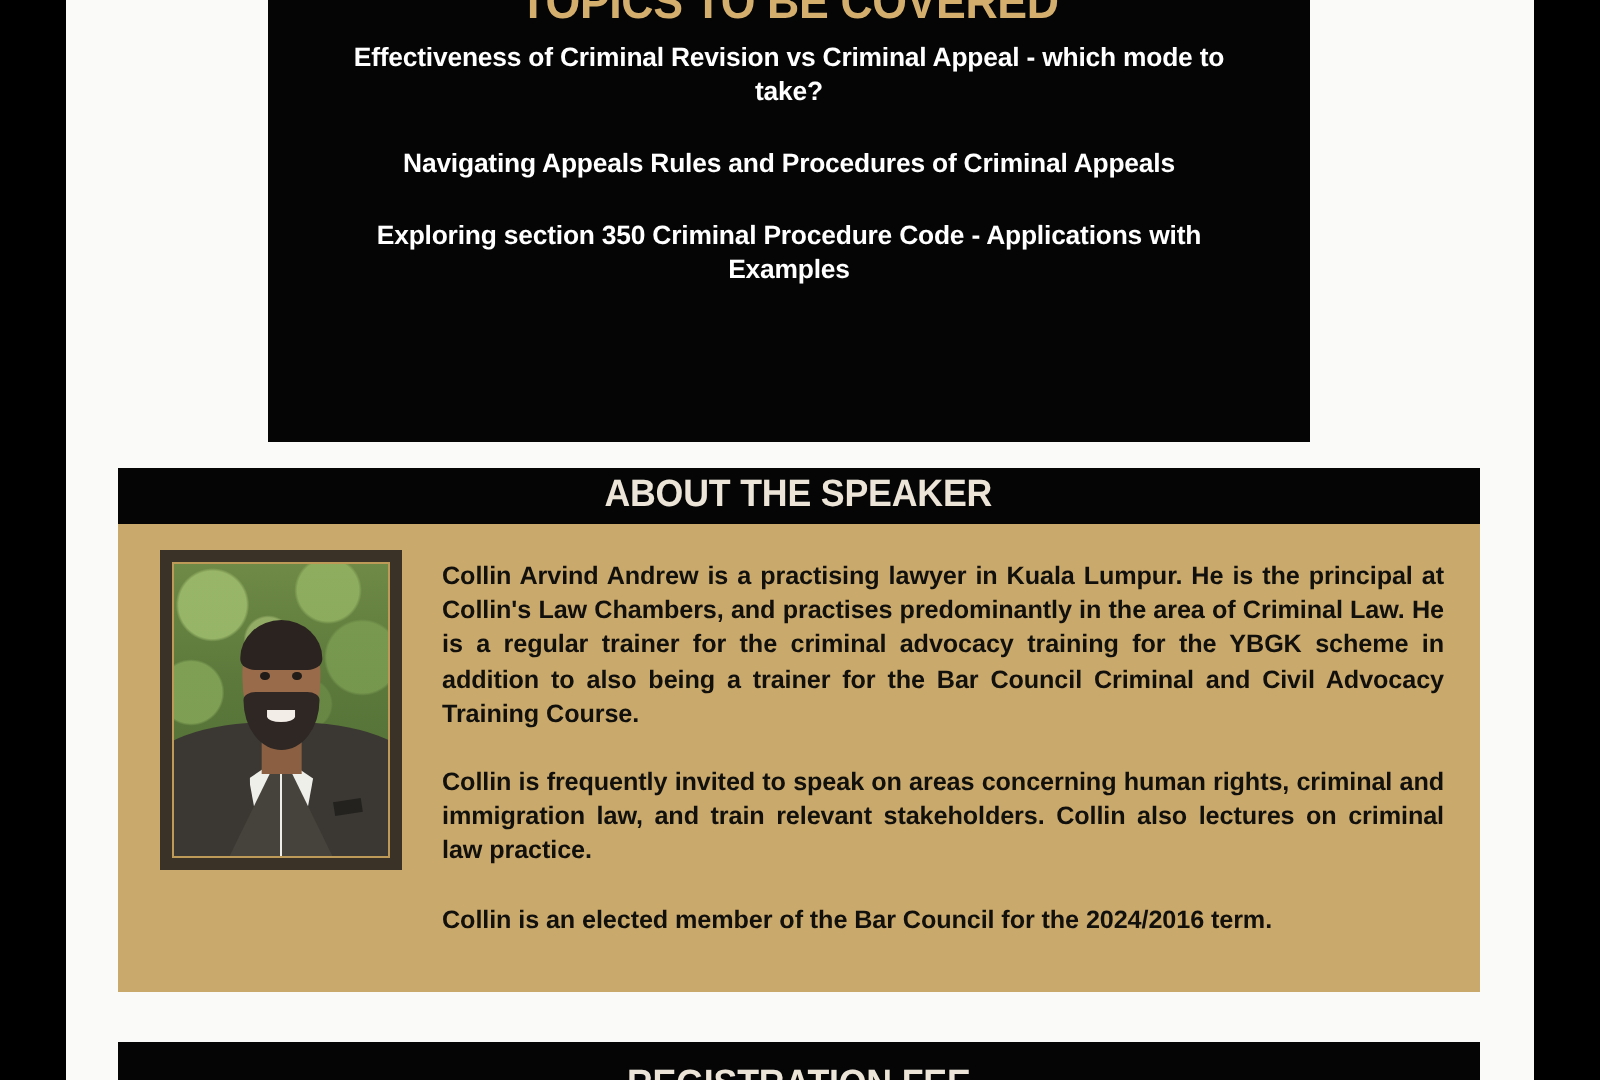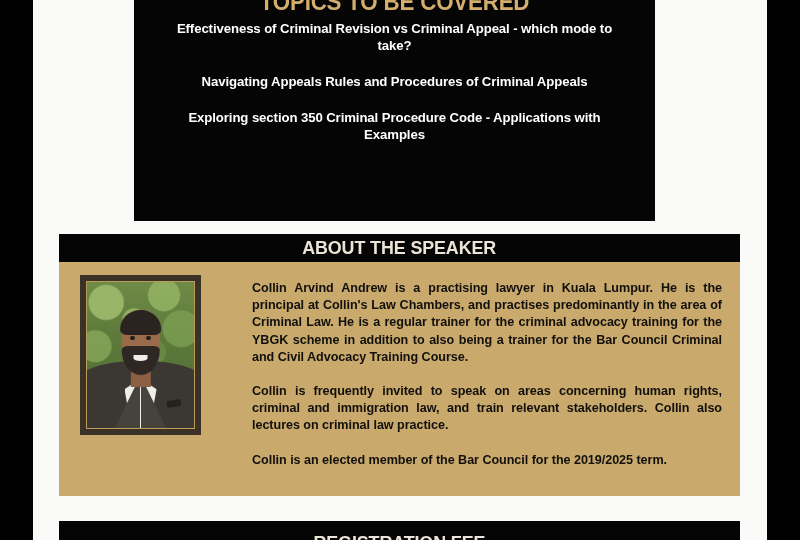--- a/index.html
+++ b/index.html
@@ -164,21 +164,20 @@
     position:absolute; right:12%; bottom:14%;
     width:13%; height:5%;
     background:#24221F;
     transform:rotate(-9deg);
   }
 
   #speaker-text{
     flex:1 1 auto;
     padding-left:20px;
     padding-top:5px;
-    margin-left:31px;
   }
   .speaker-para{
     color:#12100D;
     font-size:12.6px;
     font-weight:700;
     line-height:17.2px;
     text-align:justify;
     letter-spacing:-0.05px;
   }
   .speaker-para + .speaker-para{ margin-top:17px; }
@@ -242,21 +241,21 @@
           <div class="ph-eyeL"></div>
           <div class="ph-eyeR"></div>
           <div class="ph-beard"></div>
           <div class="ph-smile"></div>
         </div>
       </div>
 
       <div id="speaker-text">
         <p class="speaker-para">Collin Arvind Andrew is a practising lawyer in Kuala Lumpur. He is the principal at Collin's Law Chambers, and practises predominantly in the area of Criminal Law. He is a regular trainer for the criminal advocacy training for the YBGK scheme in addition to also being a trainer for the Bar Council Criminal and Civil Advocacy Training Course.</p>
         <p class="speaker-para">Collin is frequently invited to speak on areas concerning human rights, criminal and immigration law, and train relevant stakeholders. Collin also lectures on criminal law practice.</p>
-        <p class="speaker-para last">Collin is an elected member of the Bar Council for the 2019/2025 term.</p>
+        <p class="speaker-para last">Collin is an elected member of the Bar Council for the 2024/2016 term.</p>
       </div>
 
     </div>
   </section>
 
   <section id="registration-section">
     <span id="registration-title">REGISTRATION FEE</span>
   </section>
 
 </div>

